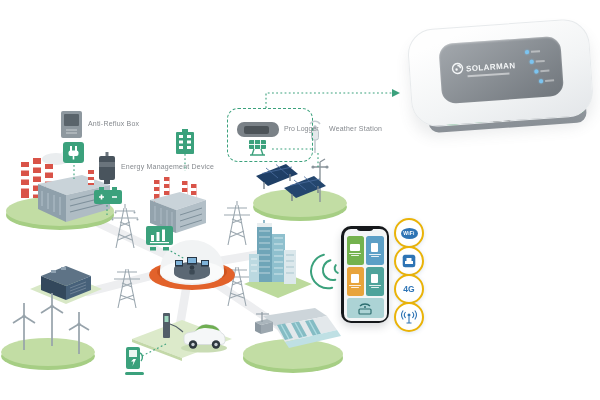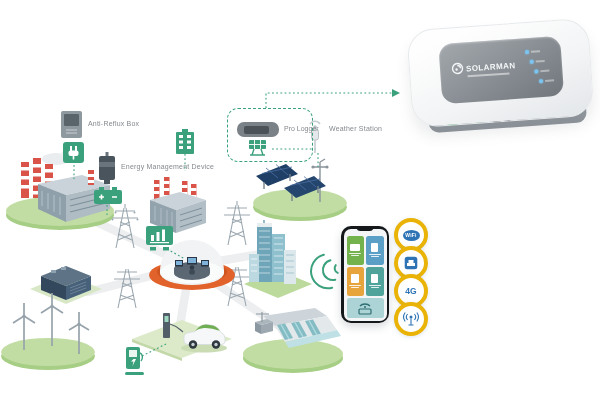--- a/index.html
+++ b/index.html
@@ -35,21 +35,21 @@
   .notch{position:absolute;left:50%;top:0;transform:translateX(-50%);width:17px;height:4.5px;background:#15181B;border-radius:0 0 4px 4px;}
   .tiles{position:absolute;left:3px;right:3px;top:7px;bottom:3px;display:flex;flex-direction:column;gap:2px;}
   .trow{display:flex;gap:2px;flex:1;}
   .tile{flex:1;border-radius:2.5px;display:flex;flex-direction:column;align-items:center;justify-content:center;gap:1.5px;}
   .t-g{background:#74B24E;} .t-b{background:#5C9FC6;} .t-o{background:#E8A43C;} .t-t{background:#4FA39B;}
   .t-w{background:#ACD3D5;flex:0 0 20px;border-radius:2.5px;display:flex;align-items:center;justify-content:center;}
   .mini{background:#fff;border-radius:1px;}
   .hair{height:1px;background:rgba(255,255,255,.85);border-radius:1px;}
   
   .circ{position:absolute;left:394px;width:26px;height:26px;border-radius:50%;background:#fff;z-index:5;
-        border:4px solid #eab308;box-shadow:0 1px 4px rgba(110,150,190,.25);
+        border:2px solid #eab308;box-shadow:0 1px 4px rgba(110,150,190,.25);
         display:flex;align-items:center;justify-content:center;}
   .wifibadge{width:17px;height:11px;background:#2E74B5;border-radius:50%;color:#fff;font-size:5px;font-weight:bold;
         display:flex;align-items:center;justify-content:center;letter-spacing:.2px;}
   .fourg{color:#2E74B5;font-weight:bold;font-size:8.5px;}
   .chip{position:absolute;z-index:6;}
 </style>
 </head>
 <body>
 
 <svg class="abs" width="600" height="400" style="left:0;top:0;z-index:0;">

